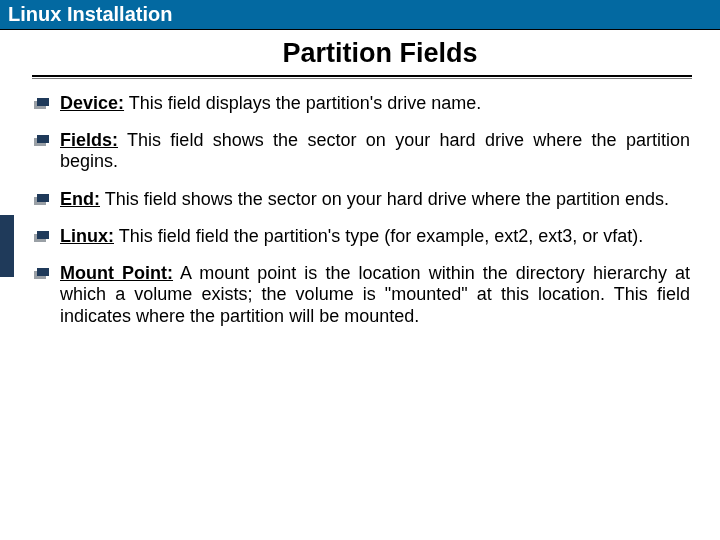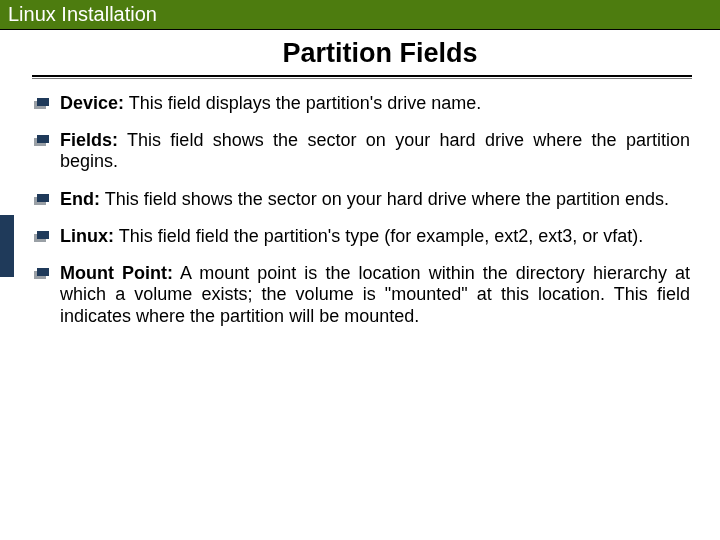--- a/index.html
+++ b/index.html
@@ -5,23 +5,23 @@
   * { margin: 0; padding: 0; box-sizing: border-box; }
   body {
     width: 720px;
     height: 540px;
     background: #ffffff;
     font-family: Arial, Helvetica, sans-serif;
     position: relative;
     overflow: hidden;
   }
   .header-bar {
-    background: #4d7c0f;
+    background: #0369a1;
     color: #ffffff;
-    font-weight: normal;
+    font-weight: bold;
     font-size: 20px;
     padding: 3px 8px;
     border-bottom: 1px solid #000;
   }
   .title {
     text-align: center;
     font-size: 27px;
     font-weight: bold;
     color: #000;
     margin: 8px 0 6px 0;
@@ -72,20 +72,21 @@
   .bullet::after {
     content: "";
     position: absolute;
     left: 3px; top: 0;
     width: 12px; height: 8px;
     background: #1f3a5a;
   }
   .item-text { flex: 1 1 auto; }
   .label {
     font-weight: bold;
+    text-decoration: underline;
   }
 </style>
 </head>
 <body>
 
 <div class="header-bar">
   <span>Linux Installation</span>
 </div>
 
 <div class="title">Partition Fields</div>

